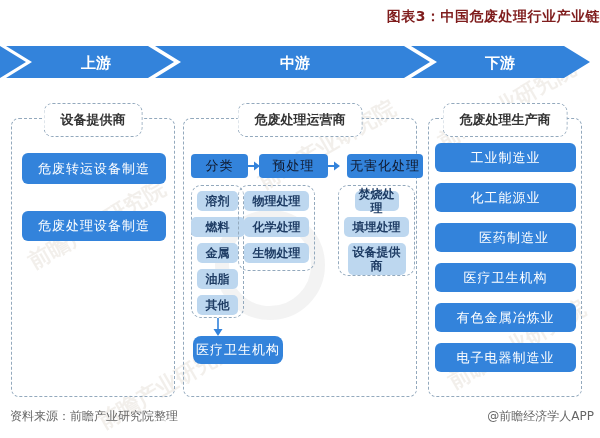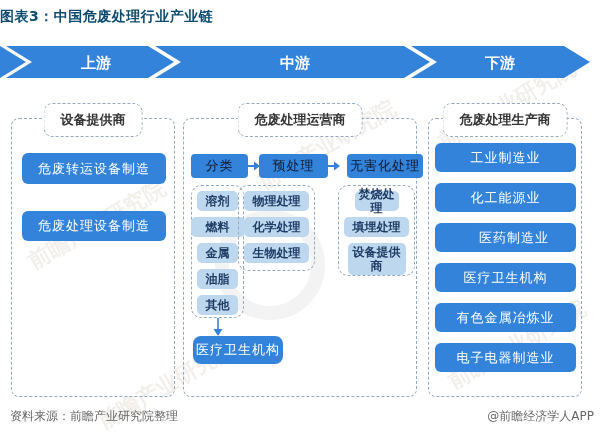--- a/index.html
+++ b/index.html
@@ -6,22 +6,22 @@
   html,body { background:#ffffff; }
   body { font-family: "DejaVu Sans", "Liberation Sans", sans-serif; }
   .canvas {
     position: relative;
     width: 600px; height: 438px;
     background: #ffffff;
     overflow: hidden;
   }
   .page-title {
     position: absolute; top: 8px; left: 0; width: 600px;
-    text-align: left;
-    font-size: 14px; font-weight: bold; color: #0c4a6e;
+    text-align: right;
+    font-size: 14px; font-weight: bold; color: #7f1d1d;
     letter-spacing: 0.5px;
   }
   
   .banner { position: absolute; top: 46px; left: 0; width: 600px; height: 32px; }
   .banner svg { display:block; }
   .banner text {
     font-family: "DejaVu Sans", "Liberation Sans", sans-serif;
     font-size: 15px; font-weight: bold; fill: #ffffff;
   }
   

